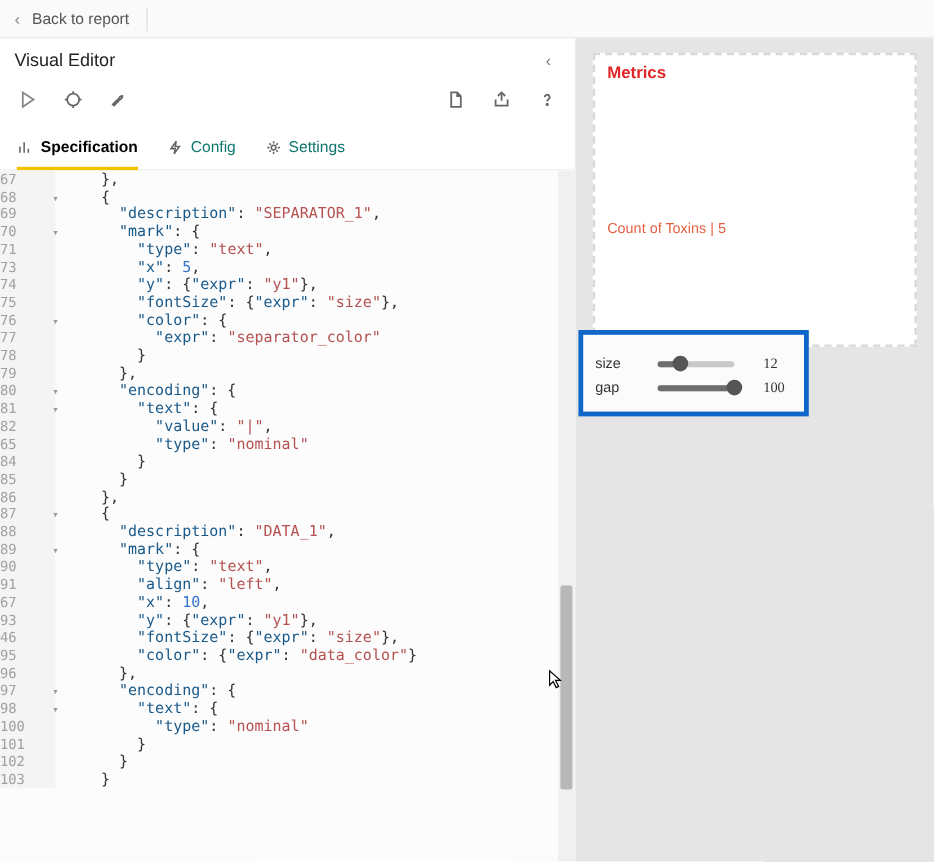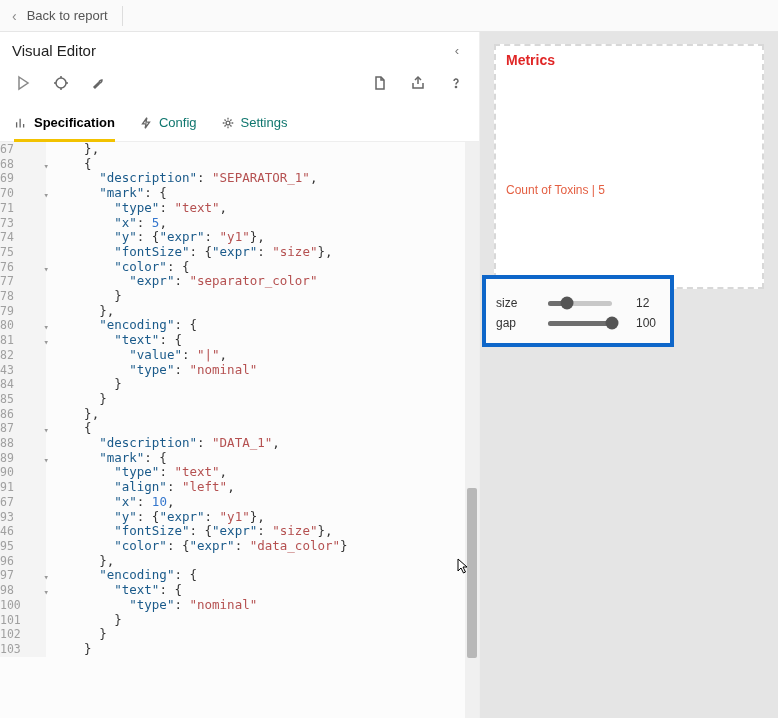--- a/index.html
+++ b/index.html
@@ -251,21 +251,21 @@
   }
   .track .knob {
     position:absolute;
     top:50%;
     transform:translate(-50%,-50%);
     width:13px;
     height:13px;
     border-radius:50%;
     background:#555;
   }
-  .slider-row .val { width:24px; text-align:left; }
+  .slider-row .val { width:24px; text-align:left;font-family:Liberation Serif, serif; }
   .cursor {
     position:absolute;
     left:457px;
     top:558px;
     width:14px;
     height:18px;
     pointer-events:none;
   }
   .cursor svg { width:100%; height:100%; }
 </style>
@@ -360,21 +360,21 @@
           <div class="line"><span class="lnum">73</span><span class="code"><span>        </span><span class="k">"x"</span><span>: </span><span class="n">5</span><span>,</span></span></div>
           <div class="line"><span class="lnum">74</span><span class="code"><span>        </span><span class="k">"y"</span><span>: {</span><span class="k">"expr"</span><span>: </span><span class="s">"y1"</span><span>},</span></span></div>
           <div class="line"><span class="lnum">75</span><span class="code"><span>        </span><span class="k">"fontSize"</span><span>: {</span><span class="k">"expr"</span><span>: </span><span class="s">"size"</span><span>},</span></span></div>
           <div class="line"><span class="lnum">76<span class="fold">▾</span></span><span class="code"><span>        </span><span class="k">"color"</span><span>: {</span></span></div>
           <div class="line"><span class="lnum">77</span><span class="code"><span>          </span><span class="k">"expr"</span><span>: </span><span class="s">"separator_color"</span></span></div>
           <div class="line"><span class="lnum">78</span><span class="code"><span>        }</span></span></div>
           <div class="line"><span class="lnum">79</span><span class="code"><span>      },</span></span></div>
           <div class="line"><span class="lnum">80<span class="fold">▾</span></span><span class="code"><span>      </span><span class="k">"encoding"</span><span>: {</span></span></div>
           <div class="line"><span class="lnum">81<span class="fold">▾</span></span><span class="code"><span>        </span><span class="k">"text"</span><span>: {</span></span></div>
           <div class="line"><span class="lnum">82</span><span class="code"><span>          </span><span class="k">"value"</span><span>: </span><span class="s">"|"</span><span>,</span></span></div>
-          <div class="line"><span class="lnum">43</span><span class="code"><span>          </span><span class="k">"type"</span><span>: </span><span class="s">"nominal"</span></span></div>
+          <div class="line"><span class="lnum">65</span><span class="code"><span>          </span><span class="k">"type"</span><span>: </span><span class="s">"nominal"</span></span></div>
           <div class="line"><span class="lnum">84</span><span class="code"><span>        }</span></span></div>
           <div class="line"><span class="lnum">85</span><span class="code"><span>      }</span></span></div>
           <div class="line"><span class="lnum">86</span><span class="code"><span>    },</span></span></div>
           <div class="line"><span class="lnum">87<span class="fold">▾</span></span><span class="code"><span>    {</span></span></div>
           <div class="line"><span class="lnum">88</span><span class="code"><span>      </span><span class="k">"description"</span><span>: </span><span class="s">"DATA_1"</span><span>,</span></span></div>
           <div class="line"><span class="lnum">89<span class="fold">▾</span></span><span class="code"><span>      </span><span class="k">"mark"</span><span>: {</span></span></div>
           <div class="line"><span class="lnum">90</span><span class="code"><span>        </span><span class="k">"type"</span><span>: </span><span class="s">"text"</span><span>,</span></span></div>
           <div class="line"><span class="lnum">91</span><span class="code"><span>        </span><span class="k">"align"</span><span>: </span><span class="s">"left"</span><span>,</span></span></div>
           <div class="line"><span class="lnum">67</span><span class="code"><span>        </span><span class="k">"x"</span><span>: </span><span class="n">10</span><span>,</span></span></div>
           <div class="line"><span class="lnum">93</span><span class="code"><span>        </span><span class="k">"y"</span><span>: {</span><span class="k">"expr"</span><span>: </span><span class="s">"y1"</span><span>},</span></span></div>

